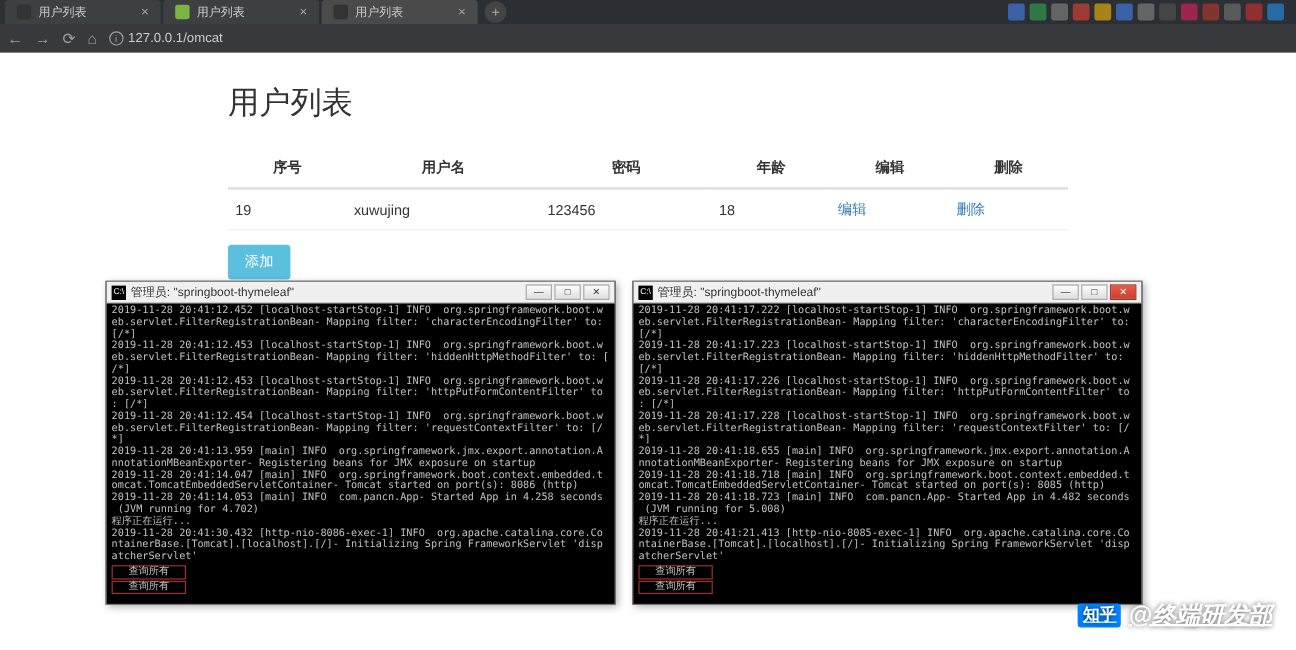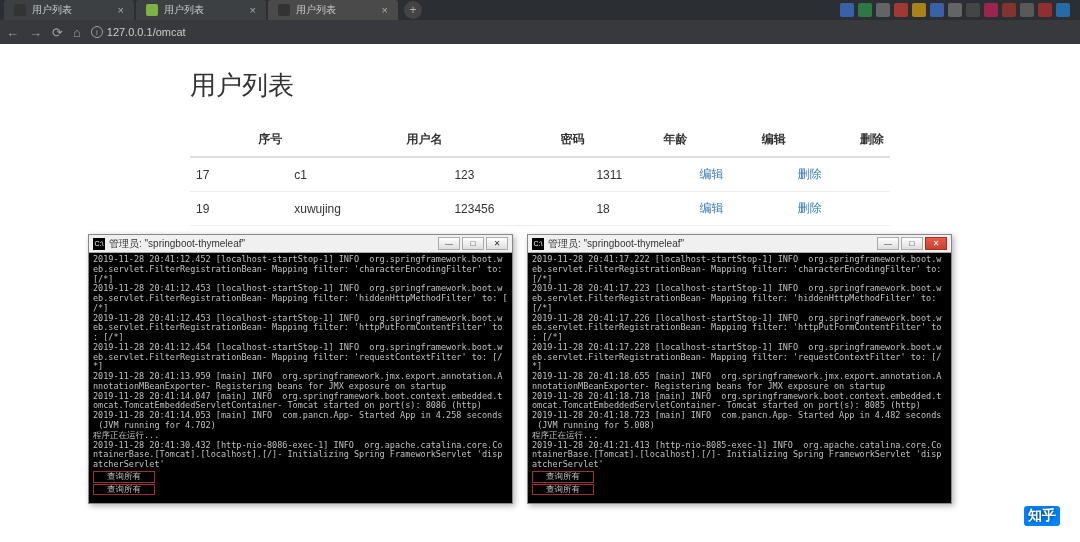--- a/index.html
+++ b/index.html
@@ -19,36 +19,36 @@
     .addr-bar { background: #38393c; height: 24px; display: flex; align-items: center; padding: 0 6px; gap: 10px; }
     .nav-icon { color: #9aa0a6; font-size: 13px; }
     .addr-url { color: #ccc; font-size: 11px; display: flex; align-items: center; gap: 4px; }
     .info-icon { border: 1px solid #9aa0a6; border-radius: 50%; width: 12px; height: 12px; display: inline-flex; align-items: center; justify-content: center; font-size: 8px; color: #9aa0a6; }
     
     .page { background: #fff; padding: 24px 0 0 0; }
     .container { width: 720px; margin: 0 auto; padding: 0 10px; }
     .page-title { font-size: 26px; font-weight: normal; margin-bottom: 20px; color: #333; }
     
     .table { width: 100%; border-collapse: collapse; }
-    .table th { text-align: right; font-size: 12px; font-weight: bold; padding: 8px 6px; border-bottom: 2px solid #ddd; color: #333; }
+    .table th { text-align: center; font-size: 12px; font-weight: bold; padding: 8px 6px; border-bottom: 2px solid #ddd; color: #333; }
     .table td { font-size: 12px; padding: 8px 6px; border-bottom: 1px solid #eee; color: #333; }
     .table a { color: #337ab7; text-decoration: none; font-size: 12px; }
     .btn-add { background: #5bc0de; color: #fff; border: none; padding: 6px 14px; font-size: 12px; border-radius: 3px; margin-top: 12px; cursor: pointer; }
     
     .terminals { position: absolute; top: 234px; left: 88px; display: flex; gap: 14px; }
     .term-win { width: 425px; border: 1px solid #888; background: #000; box-shadow: 2px 2px 6px rgba(0,0,0,0.3); }
     .term-title { background: #f0f0f0; height: 18px; display: flex; align-items: center; padding: 0 4px; font-size: 10px; color: #333; border-bottom: 1px solid #aaa; }
     .term-title .t-icon { width: 12px; height: 12px; background: #000; margin-right: 4px; display: inline-flex; align-items: center; justify-content: center; color: #fff; font-size: 7px; }
     .term-ctrls { margin-left: auto; display: flex; gap: 2px; }
     .term-btn { width: 22px; height: 13px; background: linear-gradient(#fefefe,#ddd); border: 1px solid #aaa; font-size: 8px; display: flex; align-items: center; justify-content: center; }
     .term-btn.close-red { background: linear-gradient(#e85a4a,#c8412f); color: #fff; border-color: #a83020; }
     .term-body { background: #000; color: #c0c0c0; font-family: Consolas, monospace; font-size: 8.5px; line-height: 1.15; padding: 2px 4px; height: 250px; overflow: hidden; white-space: pre-wrap; word-break: break-all; }
     .red-box { border: 1px solid #a03030; display: inline-block; padding: 0 13px; margin-top: 1px; }
     
-    .watermark { position: absolute; right: 20px; bottom: 16px; color: #fff; font-size: 20px; font-style: italic; font-weight: bold; text-shadow: 0 0 4px rgba(0,0,0,0.6); display: flex; align-items: center; gap: 6px; }
+    .watermark { position: absolute; right: 20px; bottom: 16px; color: #fff; font-size: 20px; font-style: italic; font-weight: bold; text-shadow: 0 0 4px rgba(0,0,0,0.6); display: flex; align-items: center; gap: 6px; text-decoration: underline; }
     .wm-logo { background: #0084ff; color: #fff; padding: 1px 4px; border-radius: 3px; font-size: 14px; font-style: normal; font-weight: bold; }
   </style>
 </head>
 <body>
 
 <div class="tab-bar">
   <div class="tab">
     <span class="favicon fav-dark"></span>
     <span>用户列表</span>
     <span class="tab-close">×</span>
@@ -100,28 +100,20 @@
         <tr>
           <th>序号</th>
           <th>用户名</th>
           <th>密码</th>
           <th>年龄</th>
           <th>编辑</th>
           <th>删除</th>
         </tr>
       </thead>
       <tbody>
-        <tr>
-          <td>17</td>
-          <td>c1</td>
-          <td>123</td>
-          <td>1311</td>
-          <td><a href="#">编辑</a></td>
-          <td><a href="#">删除</a></td>
-        </tr>
         <tr>
           <td>19</td>
           <td>xuwujing</td>
           <td>123456</td>
           <td>18</td>
           <td><a href="#">编辑</a></td>
           <td><a href="#">删除</a></td>
         </tr>
       </tbody>
     </table>
@@ -198,13 +190,14 @@
 2019-11-28 20:41:21.413 [http-nio-8085-exec-1] INFO  org.apache.catalina.core.Co
 ntainerBase.[Tomcat].[localhost].[/]- Initializing Spring FrameworkServlet 'disp
 atcherServlet'</span>
 <span class="red-box">查询所有</span>
 <span class="red-box">查询所有</span></div>
   </div>
 </div>
 
 <div class="watermark">
   <span class="wm-logo">知乎</span>
+  <span>@终端研发部</span>
 </div>
 
 </body></html>

